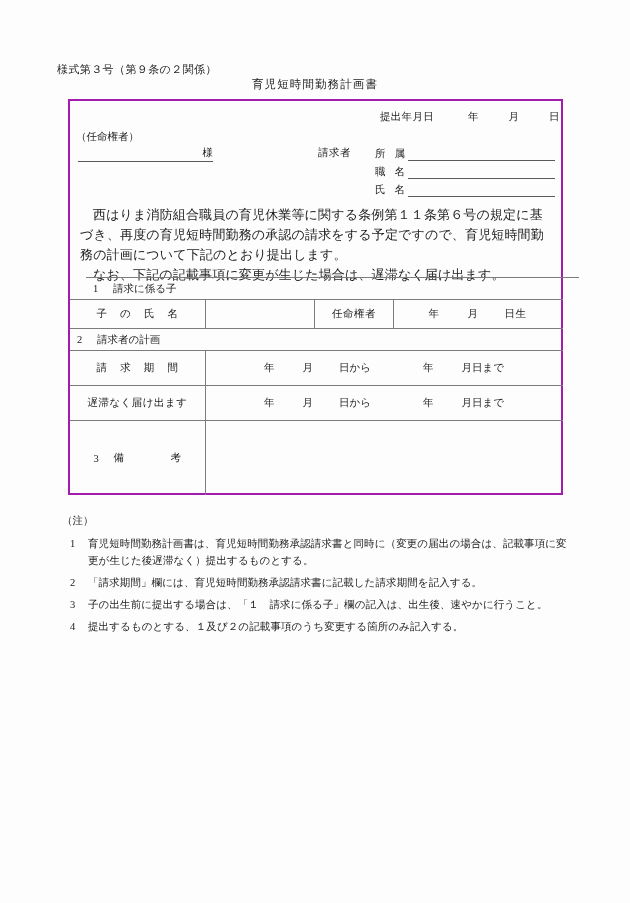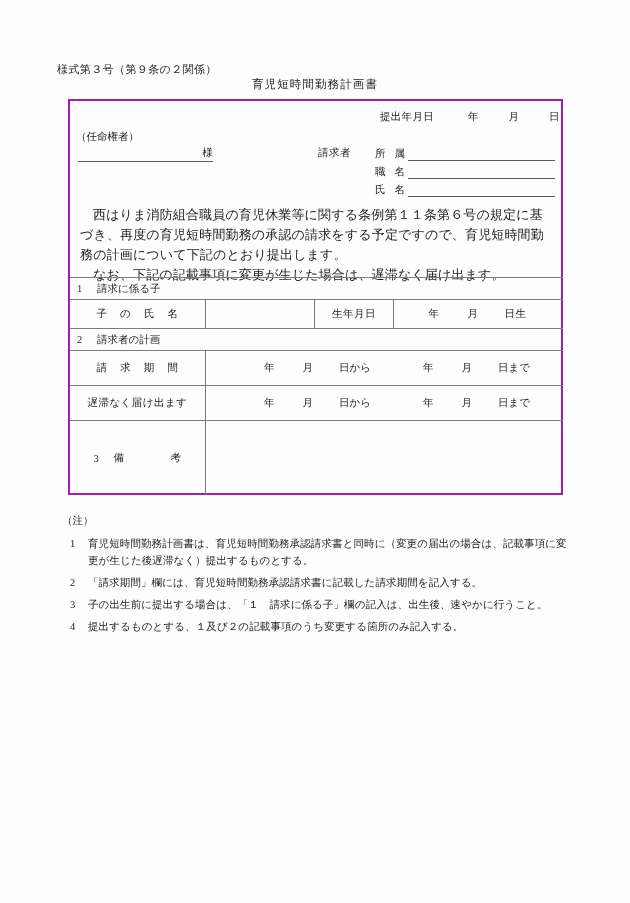--- a/index.html
+++ b/index.html
@@ -175,21 +175,21 @@
     justify-content: space-between;
     width: 82px;
   }
 
   .date-span { white-space: nowrap; }
   .date-span .g1 { margin-left: 0; }
   .date-span .g2 { margin-left: 28px; }
   .date-span .g3 { margin-left: 26px; }
   .date-span .g4 { margin-left: 52px; }
   .date-span .g5 { margin-left: 28px; }
-  .date-span .g6 { margin-left: 26px; }
+  .date-span .g6 { }
 
   
   .notes {
     position: absolute;
     left: 62px;
     top: 512px;
     width: 505px;
     font-size: 10.5px;
     line-height: 17px;
   }
@@ -254,38 +254,38 @@
           <span class="fld-rule"></span>
         </div>
       </div>
     </div>
 
     <div class="body-text">
       <p>西はりま消防組合職員の育児休業等に関する条例第１１条第６号の規定に基づき、再度の育児短時間勤務の承認の請求をする予定ですので、育児短時間勤務の計画について下記のとおり提出します。</p>
       <p>なお、下記の記載事項に変更が生じた場合は、遅滞なく届け出ます。</p>
     </div>
 
-    <div class="sec-head" style="top:176px;">
+    <div class="sec-head" style="top:176px;margin-left:16px;">
       <span class="num">1</span><span>請求に係る子</span>
     </div>
 
     <div class="trow" style="top:198px; height:29px;">
       <div class="cell vline lbl-cell" style="width:136px;">
         <span class="lbl-spread">
             <span>子</span>
             <span>の</span>
             <span>氏</span>
             <span>名</span>
           </span>
       </div>
       <div class="cell vline" style="width:109px;">
         <span style="padding-left:8px;"></span>
       </div>
       <div class="cell vline lbl-cell" style="width:79px;">
-        <span>生年月日</span>
+        <span>任命権者</span>
       </div>
       <div class="cell lbl-cell" style="width:167px;">
         <span class="date-span"><span class="g1">年</span><span class="g2">月</span><span class="g3">日生</span></span>
       </div>
     </div>
 
     <div class="sec-head" style="top:227px;">
       <span class="num">2</span><span>請求者の計画</span>
     </div>
 

